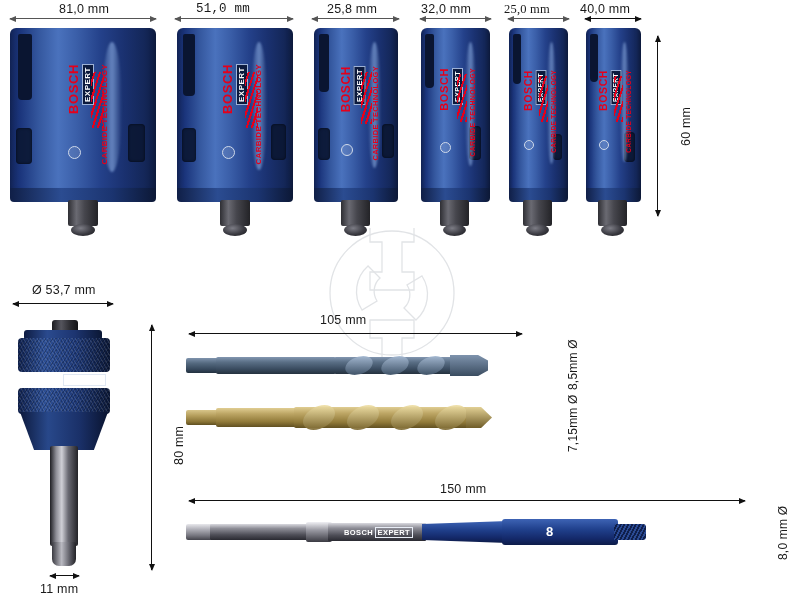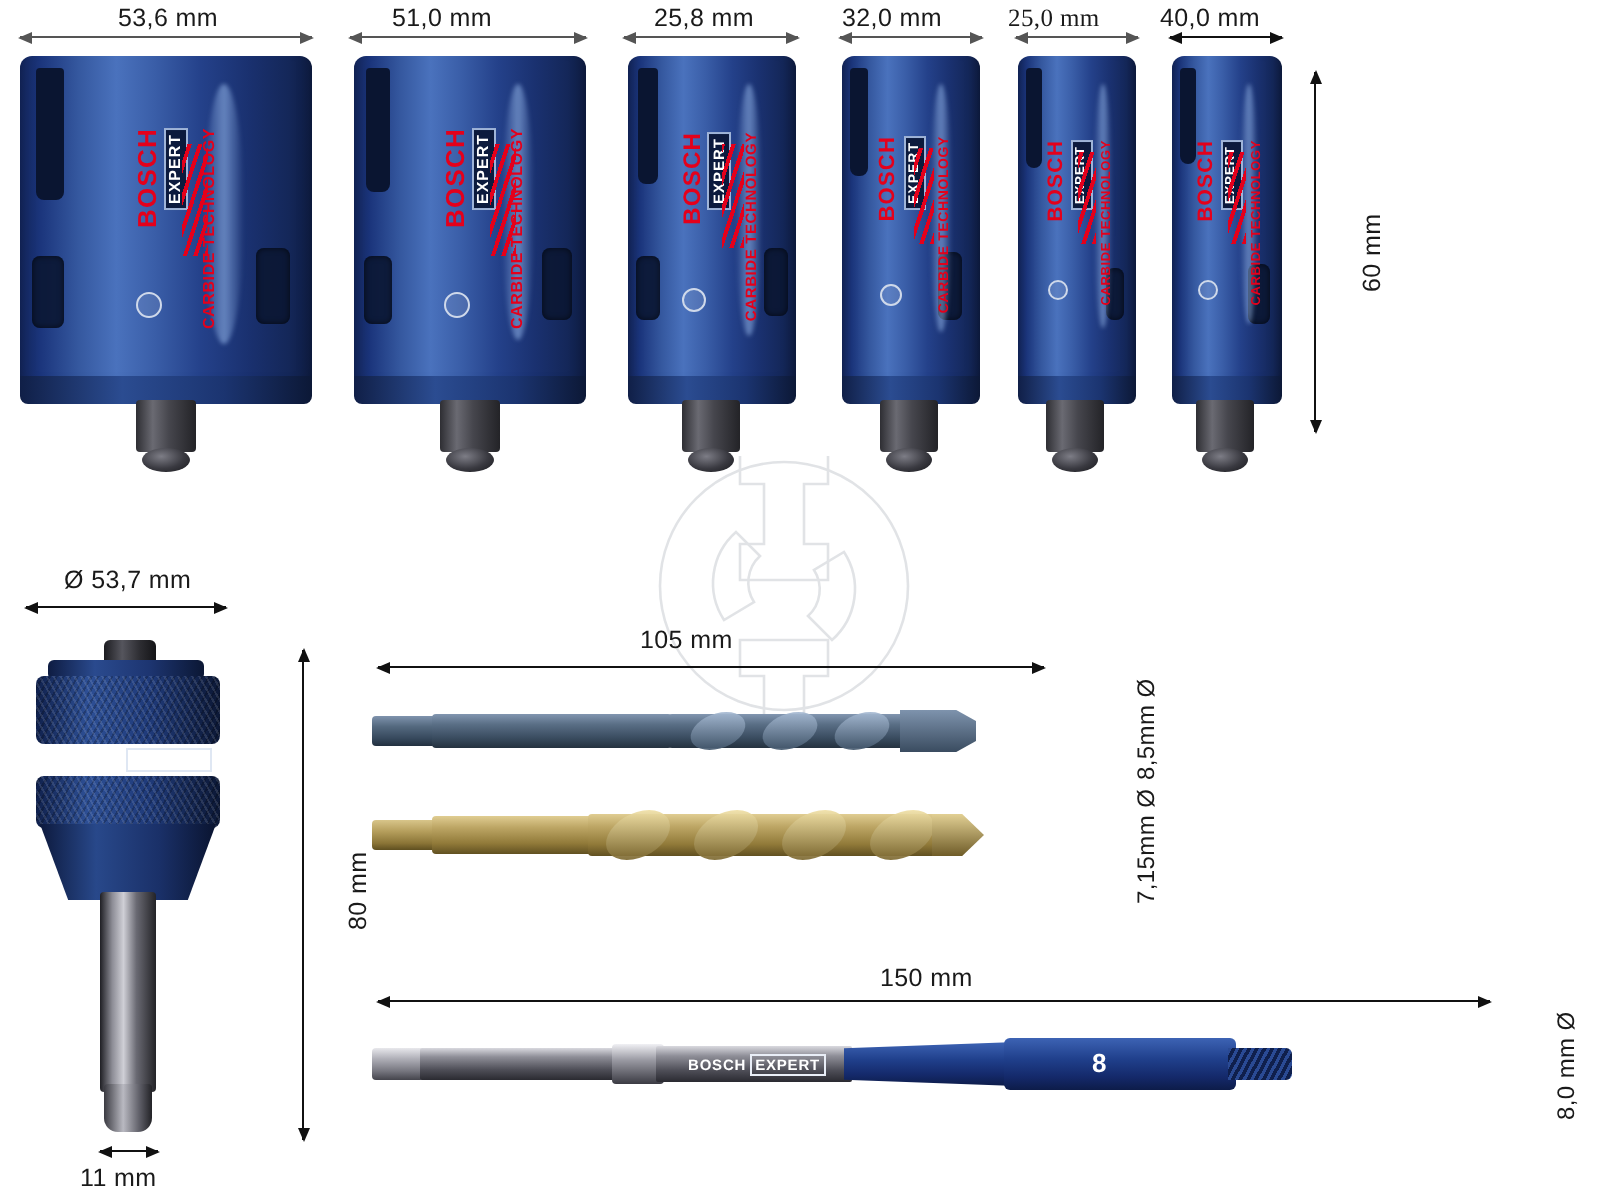--- a/index.html
+++ b/index.html
@@ -297,24 +297,24 @@
     position: absolute;
     pointer-events: none;
     opacity: .55;
   }
 </style>
 </head>
 <body>
 
 <div id="stage">
 
-  <div class="dim-label" style="left:59px; top:2px;">53,6 mm</div>
+  <div class="dim-label" style="left:59px; top:2px;">81,0 mm</div>
   <div class="dim-line-h" style="left:10px; top:18px; width:146px;"></div>
 
-  <div class="dim-label" style="left:196px; top:2px;">51,0 mm</div>
+  <div class="dim-label" style="left:196px; top:2px;font-family:Liberation Mono, monospace;">51,0 mm</div>
   <div class="dim-line-h" style="left:175px; top:18px; width:118px;"></div>
 
   <div class="dim-label" style="left:327px; top:2px;">25,8 mm</div>
   <div class="dim-line-h" style="left:312px; top:18px; width:87px;"></div>
 
   <div class="dim-label" style="left:421px; top:2px;">32,0 mm</div>
   <div class="dim-line-h" style="left:420px; top:18px; width:71px;"></div>
 
   <div class="dim-label" style="left:504px; top:2px;font-family:Liberation Serif, serif;">25,0 mm</div>
   <div class="dim-line-h" style="left:508px; top:18px; width:61px;"></div>

